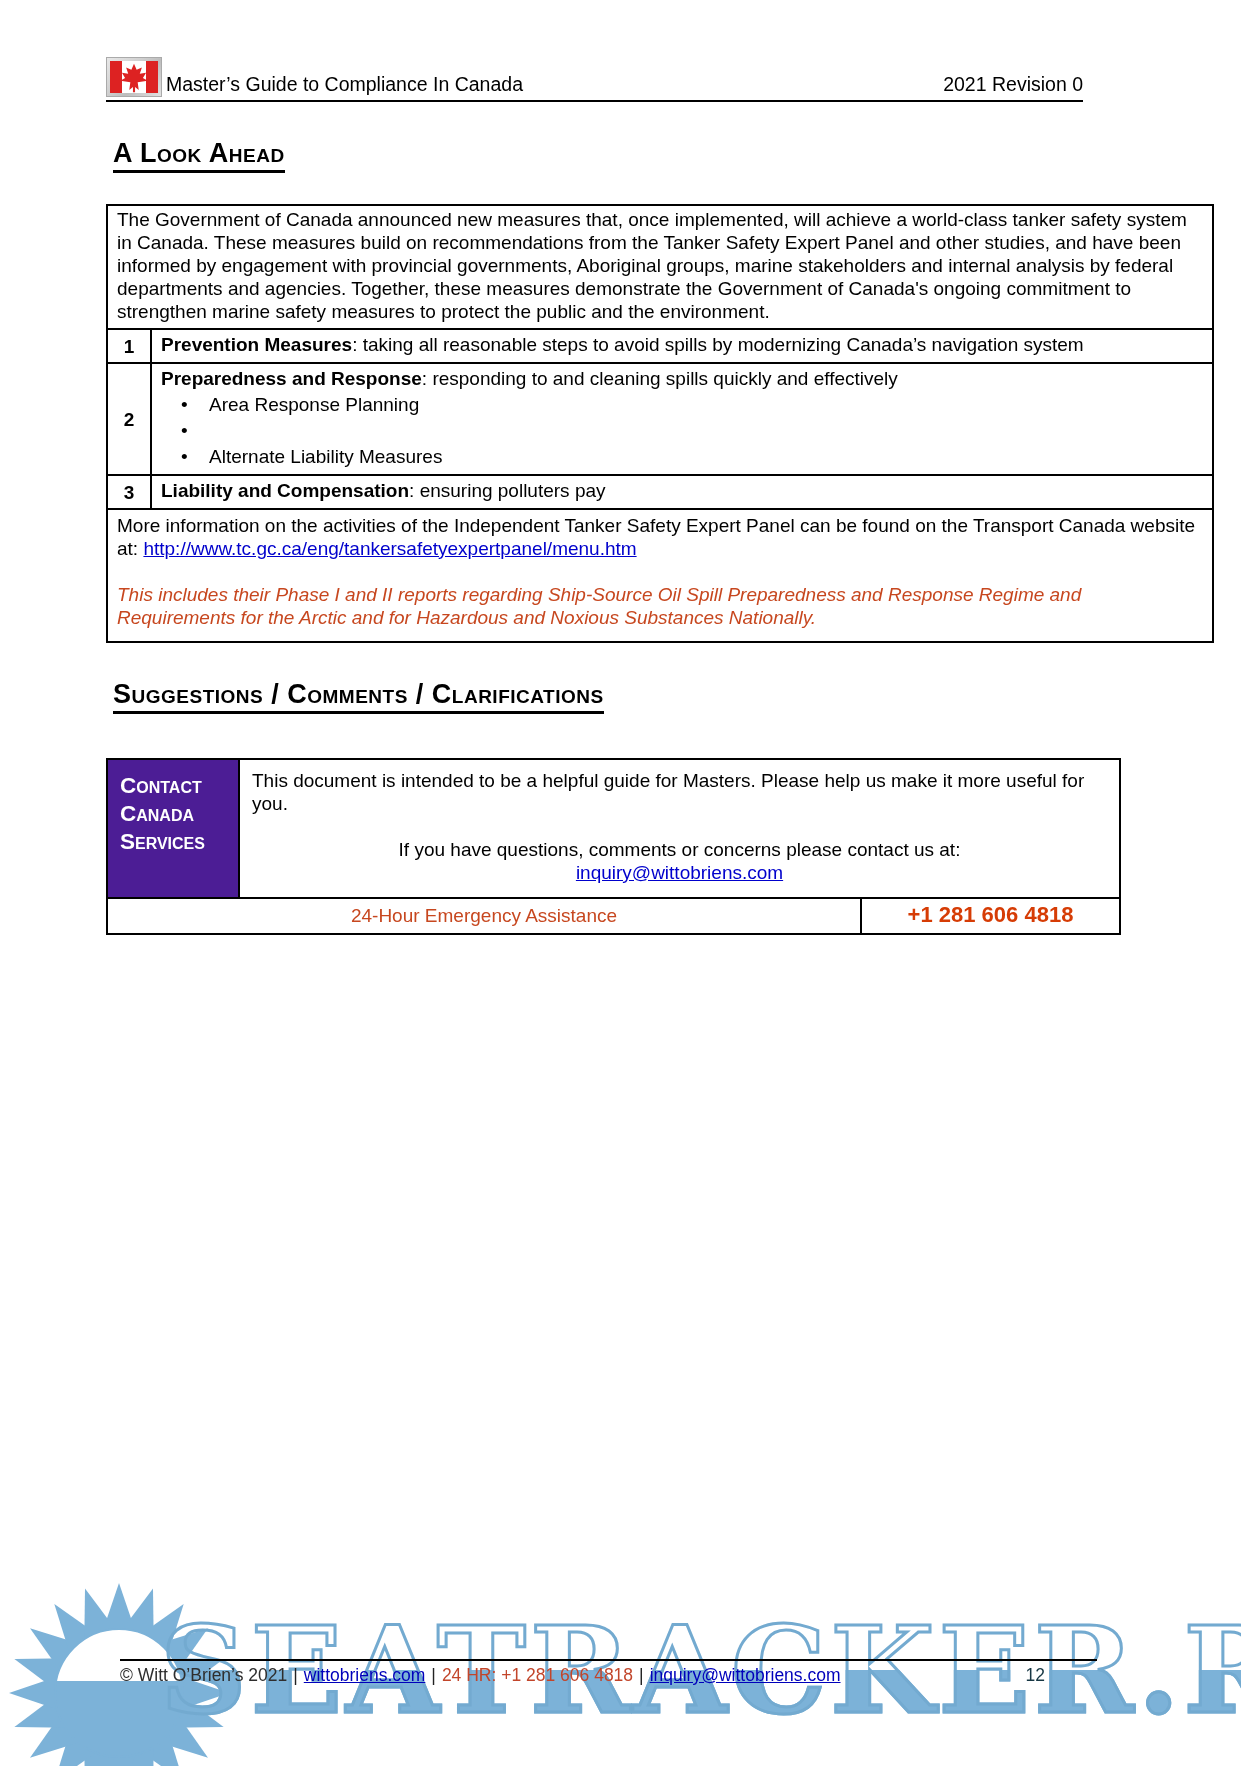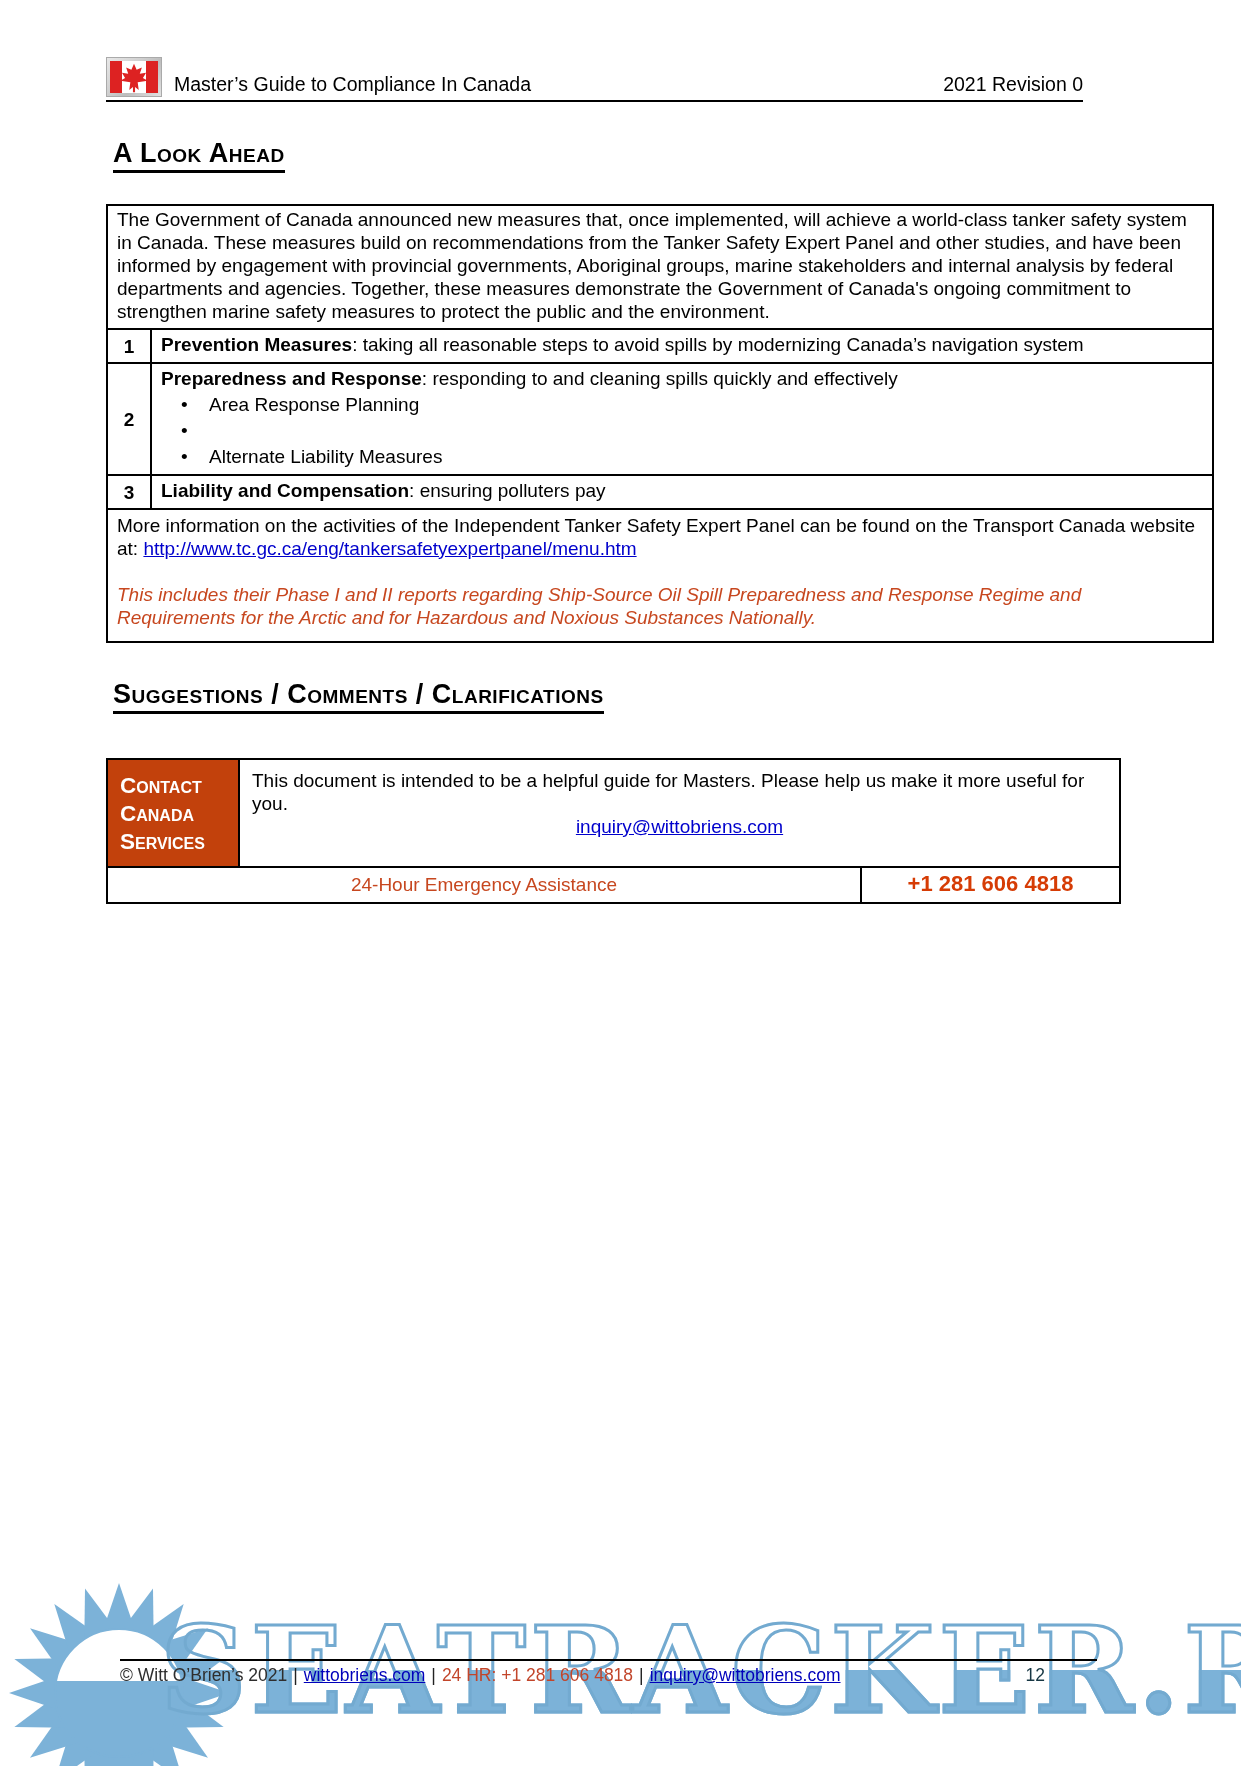--- a/index.html
+++ b/index.html
@@ -7,21 +7,21 @@
   .page {
     width:1241px; height:1766px; position:relative; overflow:hidden;
     background:#fff; color:#000;
     font-family:"Liberation Sans", sans-serif;
     font-size:19px; line-height:23px;
     margin:0 auto;
   }
   .content { position:relative; z-index:1; padding:57px 112px 0 106px; }
 
   
-  .doc-header { width:977px; display:flex; align-items:flex-end; gap:12px;
+  .doc-header { width:977px; display:flex; align-items:flex-end; gap:4px;
                 border-bottom:2px solid #000; padding-bottom:3px; }
   .flag-wrap { width:56px; height:40px; border:1px solid #aaa;
                background:linear-gradient(135deg,#e8e8e8 0%,#cfcfcf 40%,#bdbdbd 60%,#e2e2e2 100%);
                display:flex; align-items:center; justify-content:center; }
   .doc-header .title { font-size:19.5px; padding-bottom:1px; }
   .doc-header .rev   { margin-left:auto; font-size:19.5px; padding-bottom:1px; }
 
   
   .sec-heading { margin:36px 0 0 7px; }
   .sec-heading span {
@@ -39,21 +39,21 @@
   .mbody  { flex:1; padding:3px 9px 6px; }
   .bullet { display:flex; margin-top:3px; }
   .bullet .dot { flex:0 0 28px; margin-left:20px; text-align:left; }
   .minfo  { border-top:2px solid #000; padding:4px 9px 12px; }
   .minfo .note { margin-top:23px; font-style:italic; color:#c7471f; }
   a.doc-link { color:#0000cc; text-decoration:underline; cursor:pointer; }
 
   
   .ctable { width:1015px; border:2px solid #000; margin-top:44px; }
   .crow1  { display:flex; }
-  .cnavy  { flex:0 0 132px; background:#c2410c; border-right:2px solid #000;
+  .cnavy  { flex:0 0 132px; background:#4c1d95; border-right:2px solid #000;
             color:#fff; font-weight:700; font-variant:small-caps;
             font-size:22.5px; line-height:28px; padding:12px 0 10px 12px; }
   .cmain  { flex:1; padding:9px 12px 13px; }
   .cmain .prompt { text-align:center; margin-top:23px; }
   .cmain .email-line { text-align:center; }
   .crow2  { display:flex; border-top:2px solid #000; }
   .c24    { flex:0 0 754px; border-right:2px solid #000; text-align:center;
             color:#c7471f; padding:5px 0 6px; }
   .cphone { flex:1; text-align:center; color:#d63c05; font-weight:700;
             font-size:22px; line-height:24px; padding:4px 0; }
@@ -190,20 +190,21 @@
 
     <div class="ctable">
       <div class="crow1">
         <div class="cnavy">
           <div>Contact</div>
           <div>Canada</div>
           <div>Services</div>
         </div>
         <div class="cmain">
           <div>This document is intended to be a helpful guide for Masters.  Please help us make it more useful for you.</div>
+          <div class="prompt">If you have questions, comments or concerns please contact us at:</div>
           <div class="email-line">
             <a class="doc-link">inquiry@wittobriens.com</a>
           </div>
         </div>
       </div>
       <div class="crow2">
         <div class="c24">24-Hour Emergency Assistance</div>
         <div class="cphone">+1 281 606 4818</div>
       </div>
     </div>

